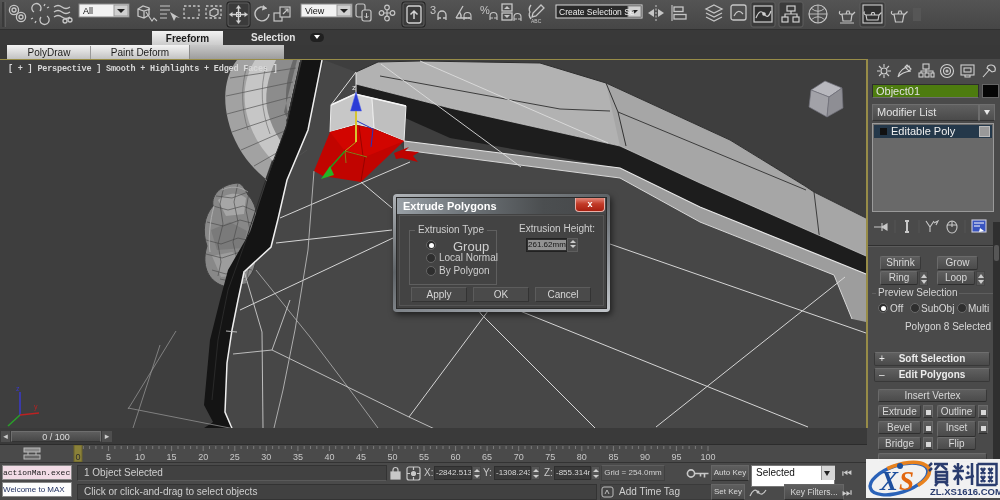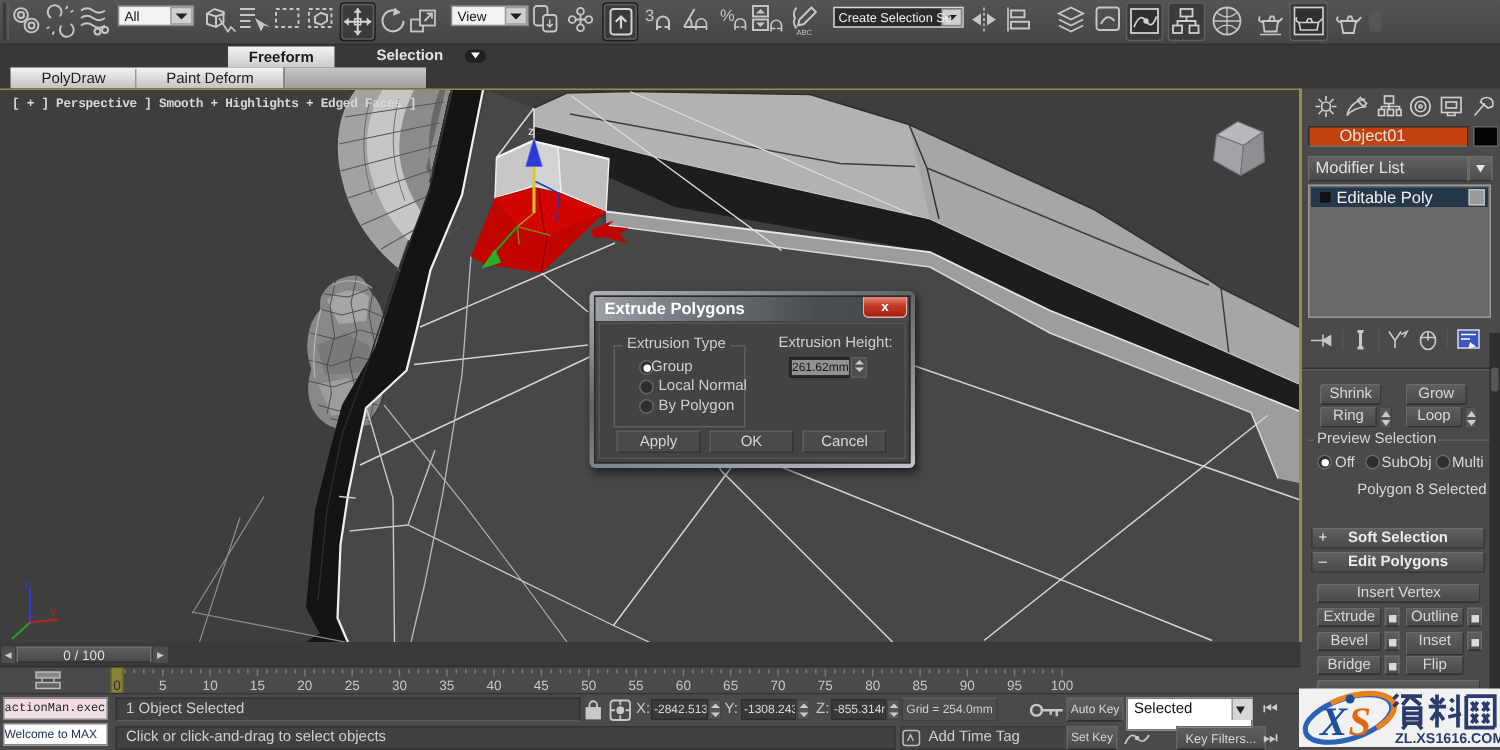--- a/index.html
+++ b/index.html
@@ -392,21 +392,21 @@
             <rect x="0" y="1" width="13" height="10"></rect>
             <rect x="3" y="4" width="7" height="4"></rect>
             <path d="M4,11 L4,13 L9,13 L9,11"></path>
           </g>
       <g transform="translate(114,3)">
             <path d="M1,13 L8,5 M6,2 Q9,0 12,2 Q14,4 13,7 L10,8 L5,4 Z"></path>
           </g>
     </g>
   </svg>
 
-  <div class="abs" style="left:4px;top:25px;width:107px;height:14px;background:#c2410c;border:1px solid #2e2e2e;border-bottom-color:#6e6e6e;box-sizing:border-box;color:#e2e2e2;font-size:11px;line-height:12px;padding-left:20px;">Object01</div>
+  <div class="abs" style="left:4px;top:25px;width:107px;height:14px;background:#4d7c0f;border:1px solid #2e2e2e;border-bottom-color:#6e6e6e;box-sizing:border-box;color:#e2e2e2;font-size:11px;line-height:12px;padding-left:3px;">Object01</div>
   <div class="abs" style="left:114px;top:25px;width:17px;height:14px;background:#050505;border:1px solid #666;box-sizing:border-box;"></div>
 
   <div class="abs" style="left:4px;top:45px;width:107px;height:17px;background:linear-gradient(#606060,#4a4a4a);border:1px solid #6e6e6e;border-bottom-color:#333;box-sizing:border-box;color:#e2e2e2;font-size:11px;line-height:15px;padding-left:4px;">Modifier List</div>
   <div class="abs" style="left:111px;top:45px;width:16px;height:17px;background:linear-gradient(#666,#4e4e4e);border:1px solid #6e6e6e;border-bottom-color:#333;box-sizing:border-box;"></div>
   <div class="abs" style="left:116px;top:51px;width:0;height:0;border-left:3.5px solid transparent;border-right:3.5px solid transparent;border-top:5px solid #e8e8e8;"></div>
 
   <div class="abs" style="left:4px;top:64px;width:122px;height:89px;background:#696969;border:1px solid #9a9a9a;box-sizing:border-box;">
     <div class="abs" style="left:1px;top:1px;width:118px;height:13px;background:#24384a;color:#f0f0f0;font-size:11px;line-height:13px;">
       <span style="display:inline-block;width:7px;height:7px;background:#111;margin:3px 4px 0 6px;"></span>Editable Poly
     </div>
@@ -734,21 +734,21 @@
     <div class="abs" style="left:0;top:0;width:209px;height:16px;background:linear-gradient(90deg,#99a0a6,#6f757a 32%,#4b4e50 70%,#46484a);"></div>
     <div class="abs" style="left:6px;top:2px;font-size:11px;font-weight:bold;color:#fff;">Extrude Polygons</div>
     <div class="abs" style="left:178px;top:0px;width:28px;height:13px;background:linear-gradient(#e4887a,#c23b28 45%,#a81f10);border:1px solid #e8b0a8;border-top:none;border-radius:0 0 4px 4px;color:#fff;font-size:9px;font-weight:bold;text-align:center;line-height:12px;">x</div>
 
     <div class="abs" style="left:2px;top:17px;width:205px;height:91px;background:#434343;border:1px solid #555;box-sizing:border-box;">
 
       <div class="abs" style="left:9px;top:14px;width:86px;height:53px;border:1px solid #5f5f5f;"></div>
       <div class="abs" style="left:15px;top:8px;background:#434343;padding:0 3px;font-size:10px;color:#cfcfcf;">Extrusion Type</div>
       <div class="abs" style="left:26px;top:24px;width:8px;height:8px;border-radius:50%;background:#2e2e2e;border:1px solid #666;"></div>
       <div class="abs" style="left:28.5px;top:26.5px;width:5px;height:5px;border-radius:50%;background:#fff;"></div>
-      <div class="abs" style="left:34px;top:23px;font-size:10px;color:#cfcfcf;">Group</div>
+      <div class="abs" style="left:53px;top:23px;font-size:13px;color:#cfcfcf;">Group</div>
       <div class="abs" style="left:26px;top:37px;width:8px;height:8px;border-radius:50%;background:#2e2e2e;border:1px solid #666;"></div>
       <div class="abs" style="left:39px;top:36px;font-size:10px;color:#cfcfcf;">Local Normal</div>
       <div class="abs" style="left:26px;top:50px;width:8px;height:8px;border-radius:50%;background:#2e2e2e;border:1px solid #666;"></div>
       <div class="abs" style="left:39px;top:49px;font-size:10px;color:#cfcfcf;">By Polygon</div>
 
       <div class="abs" style="left:119px;top:7px;font-size:10px;color:#cfcfcf;">Extrusion Height:</div>
       <div class="abs" style="left:126px;top:22px;width:41px;height:12px;background:#2e2e2e;border:1px solid #222;">
         <div class="abs" style="left:1px;top:1px;width:38px;height:10px;background:#929292;color:#161616;font-size:8px;line-height:10px;">261.62mm</div>
       </div>
       <div class="abs" style="left:167px;top:22px;width:9px;height:12px;background:#4e4e4e;border:1px solid #5e5e5e;">

